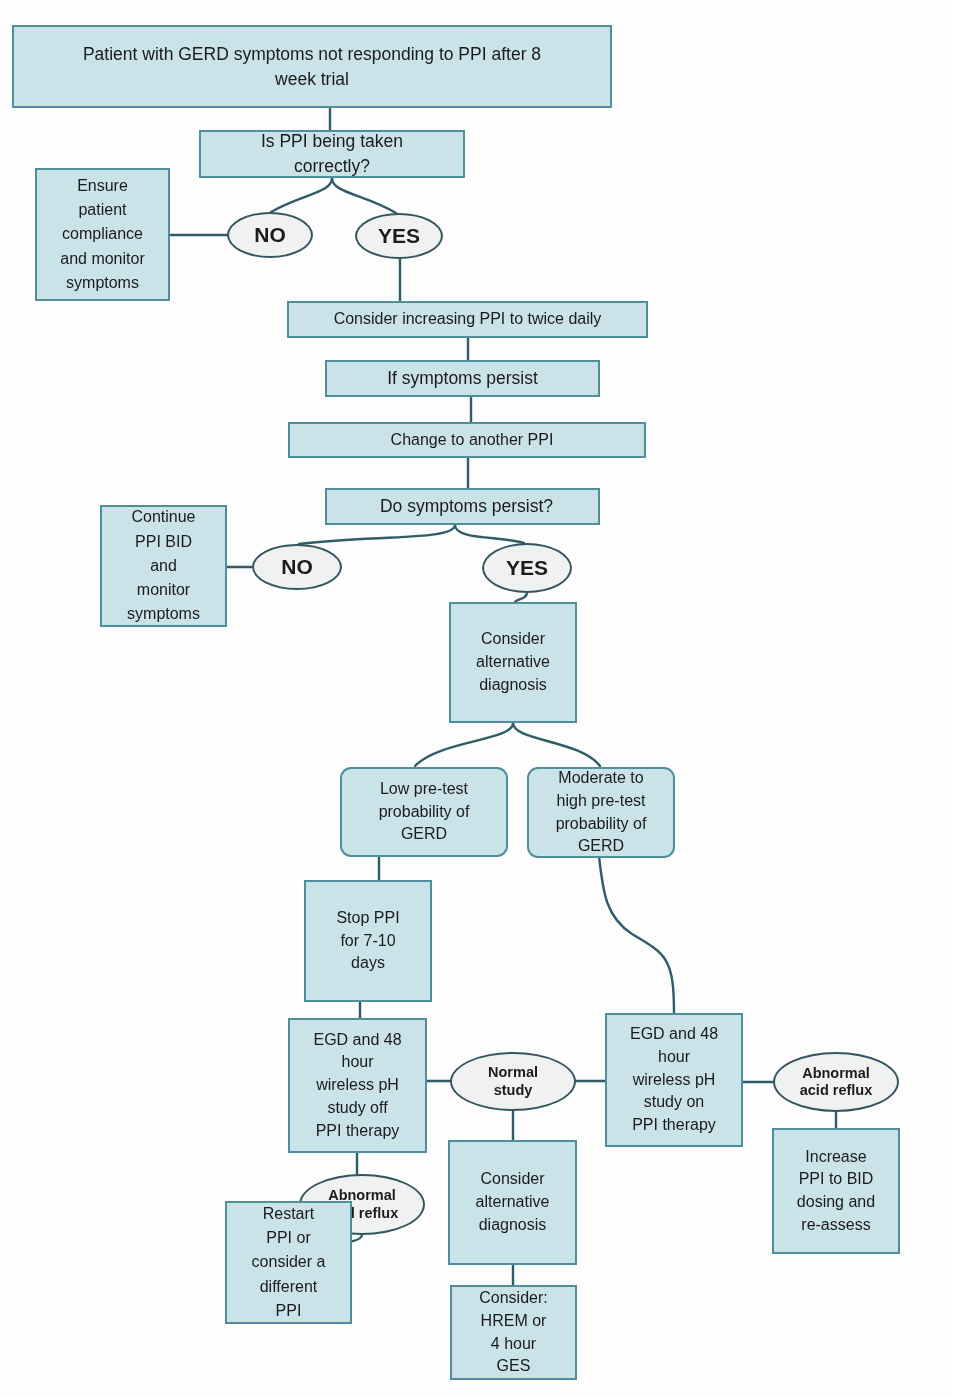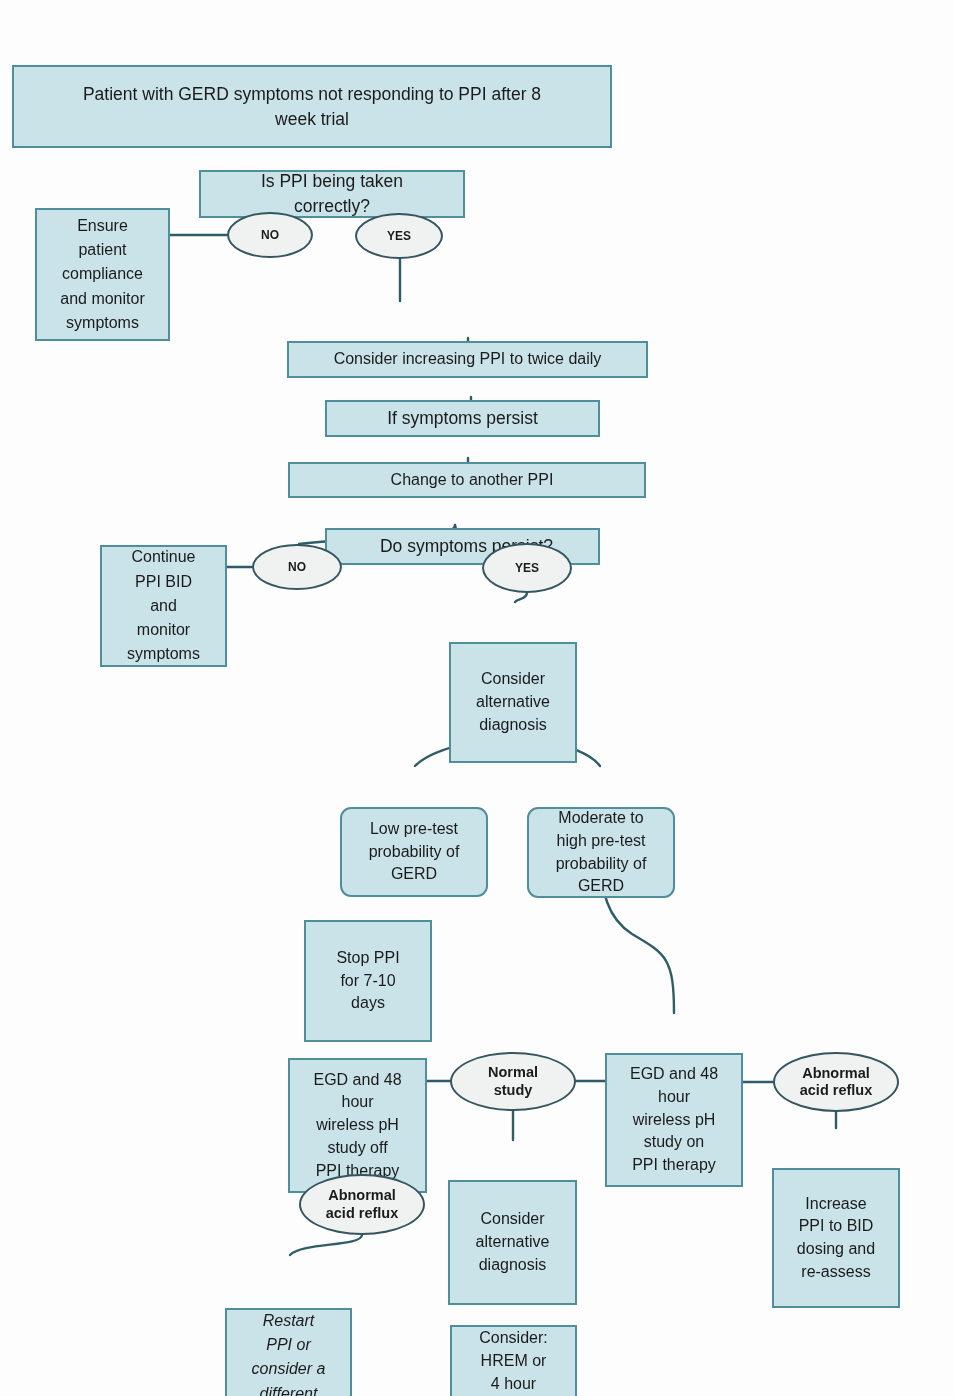--- a/index.html
+++ b/index.html
@@ -35,29 +35,28 @@
     text-align:center;
     white-space:pre-line;
     color:var(--text);
     font-size:16px;
     line-height:1.42;
     padding:2px;
   }
   .rect{
     background:var(--box-fill);
     border:2px solid var(--box-border);
-    margin-top:40px;
   }
   .round{border-radius:11px;}
   .oval{
     background:var(--ellipse-fill);
     border:2.5px solid var(--ellipse-border);
     border-radius:50%;
     font-weight:bold;
-    font-size:12px;
+    font-size:21px;
     line-height:1.18;
   }
   .lg{font-size:17.5px;}
   .md{font-size:16px;}
   .loose{line-height:1.52;}
   .oval-sm{font-size:14.5px;}
 </style>
 </head>
 <body>
 
@@ -114,21 +113,21 @@
 monitor
 symptoms</div>
 
   <div class="node oval" style="left:252px;top:544px;width:90px;height:46px;">NO</div>
   <div class="node oval" style="left:482px;top:543px;width:90px;height:50px;">YES</div>
 
   <div class="node rect md" style="left:449px;top:602px;width:128px;height:121px;">Consider
 alternative
 diagnosis</div>
 
-  <div class="node rect round" style="left:340px;top:767px;width:148px;height:90px;text-align:center;">Low pre-test
+  <div class="node rect round" style="left:340px;top:767px;width:168px;height:90px;text-align:center;">Low pre-test
 probability of
 GERD</div>
   <div class="node rect round" style="left:527px;top:767px;width:148px;height:91px;">Moderate to
 high pre-test
 probability of
 GERD</div>
 
   <div class="node rect md" style="left:304px;top:880px;width:128px;height:122px;">Stop PPI
 for 7-10
 days</div>
@@ -145,30 +144,30 @@
 hour
 wireless pH
 study on
 PPI therapy</div>
 
   <div class="node oval oval-sm" style="left:299px;top:1174px;width:126px;height:61px;">Abnormal
 acid reflux</div>
   <div class="node oval oval-sm" style="left:773px;top:1052px;width:126px;height:60px;">Abnormal
 acid reflux</div>
 
-  <div class="node rect" style="left:772px;top:1128px;width:128px;height:140px;">Increase
+  <div class="node rect" style="left:772px;top:1128px;width:128px;height:126px;">Increase
 PPI to BID
 dosing and
 re-assess</div>
   <div class="node rect md" style="left:448px;top:1140px;width:129px;height:125px;">Consider
 alternative
 diagnosis</div>
   <div class="node rect" style="left:450px;top:1285px;width:127px;height:95px;">Consider:
 HREM or
 4 hour
 GES</div>
-  <div class="node rect loose" style="left:225px;top:1268px;width:127px;height:123px;font-style:italic;">Restart
+  <div class="node rect loose" style="left:225px;top:1201px;width:127px;height:123px;">Restart
 PPI or
 consider a
 different
 PPI</div>
 
 </div>
 
 </body></html>

